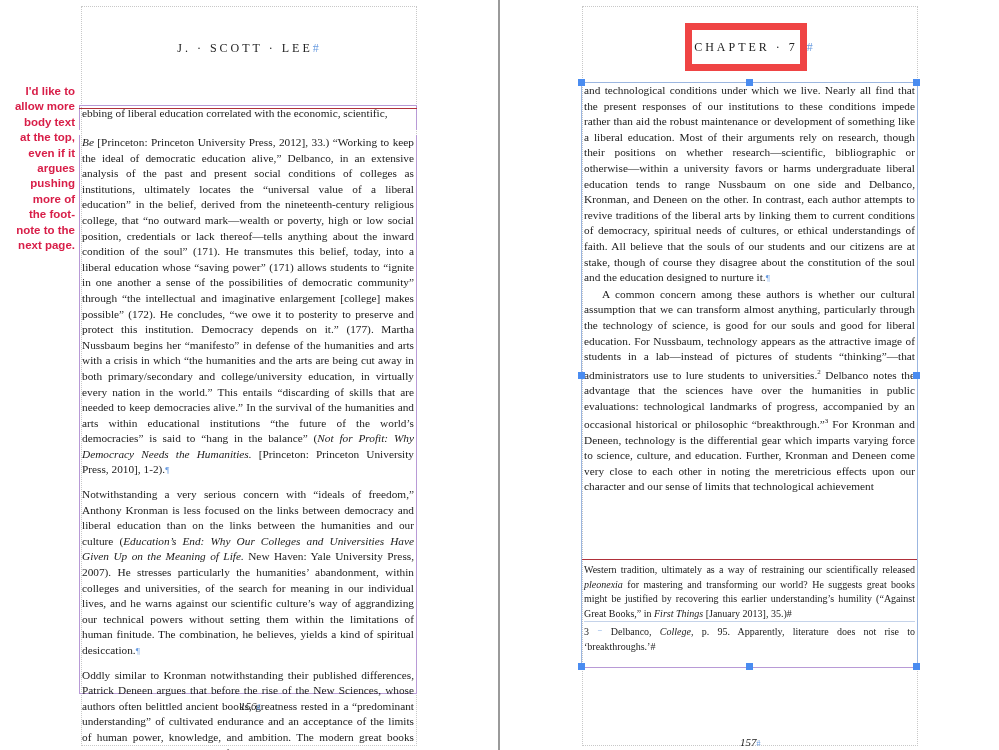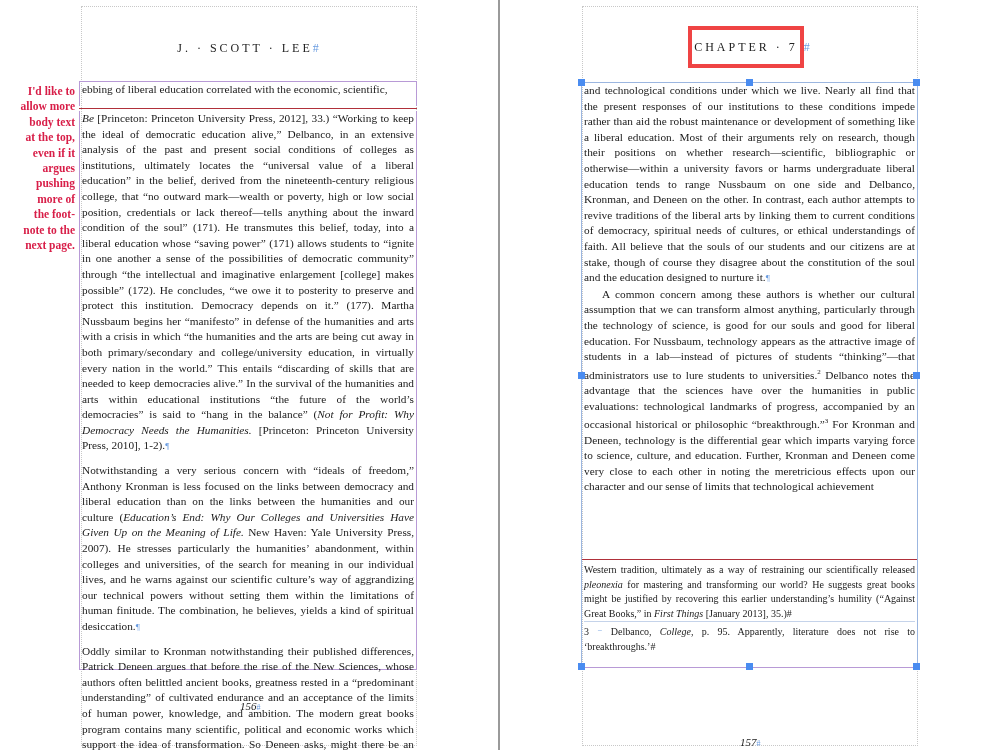--- a/index.html
+++ b/index.html
@@ -2,35 +2,35 @@
 <html><head>
 <meta charset="utf-8">
 <style>
   html, body { margin:0; padding:0; }
   body { width:999px; height:750px; background:#ffffff; position:relative; overflow:hidden;
          font-family:"Liberation Serif","DejaVu Serif",serif; color:#1a1a1a; }
   .spine { position:absolute; left:498px; top:0; width:2px; height:750px; background:#9a9a9a; }
   .page-frame { position:absolute; border:1px dotted #c8c8c8; }
   .running-head { position:absolute; font-size:12px; letter-spacing:3px; text-align:center; color:#222; }
   .running-head .hash { color:#6a9ce0; letter-spacing:0; }
-  .chapter-box { border:4px solid #ef4444; padding:10px 2px; }
+  .chapter-box { border:7px solid #ef4444; padding:10px 2px; }
   .text-frame { position:absolute; }
-  .frame-left { border-left:1px solid #b89ad6; border-right:1px solid #b89ad6; }
+  .frame-left { border-left:1px solid #b89ad6; border-right:1px solid #b89ad6;margin-top:24px; }
   .frame-right { border-left:1px solid #9bb6e0; border-right:1px solid #9bb6e0; }
   .para { font-size:11.3px; line-height:15.6px; text-align:justify; margin:0; }
   .para .pilcrow { color:#6a9ce0; font-size:9px; }
   .indent { text-indent:18px; }
   .gap { height:8px; }
   .footnote-rule { position:absolute; height:1px; background:#b0303a; }
   .footnote-text { font-size:10px; line-height:14.5px; text-align:justify; margin:0; }
   .fn-line { border-bottom:1px solid #c5d3ea; }
   .folio { position:absolute; font-style:italic; font-size:11px; color:#222; }
   .folio .hash { color:#6a9ce0; font-style:normal; font-size:8px; }
   .handle { position:absolute; width:7px; height:7px; background:#4a8cf0; }
-  .annotation { position:absolute; font-family:Liberation Serif, serif; font-weight:bold;
+  .annotation { position:absolute; font-family:Liberation Sans, sans-serif; font-weight:bold;
                 font-size:11.5px; line-height:15.4px; color:#d81e48; text-align:right; }
   em { font-style:italic; }
 </style>
 </head>
 <body>
 
 <div class="spine"></div>
 
 <div class="annotation" style="left:4px; top:84px; width:71px;">
   <div>I'd like to</div>

